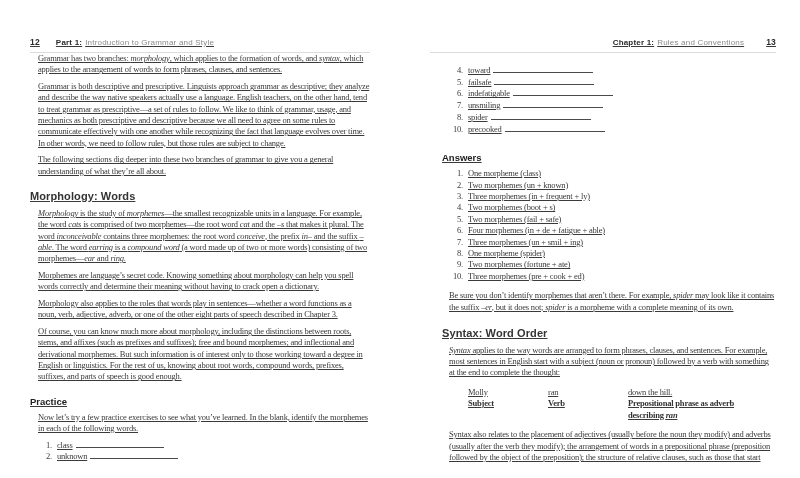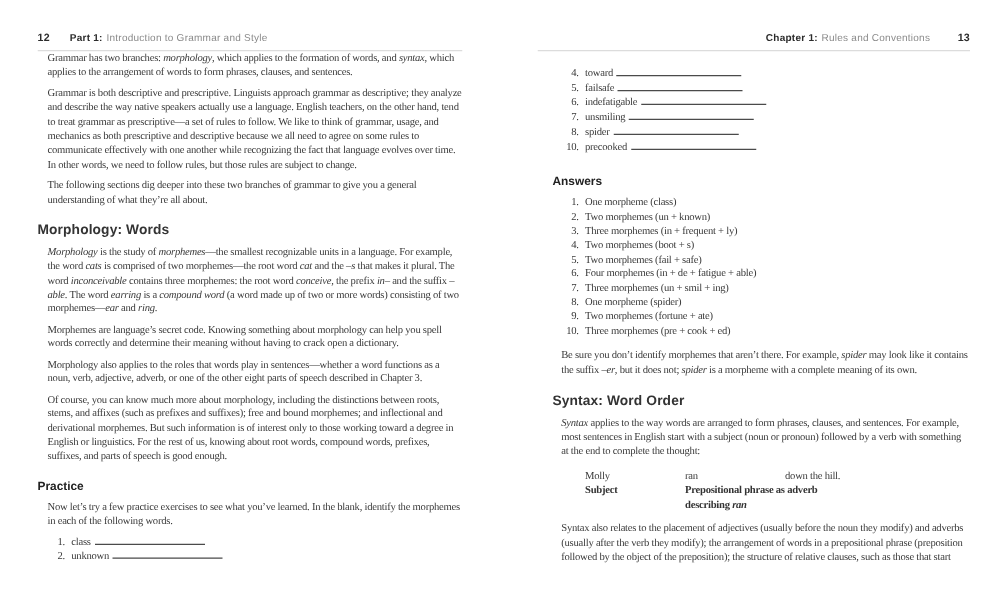--- a/index.html
+++ b/index.html
@@ -1,21 +1,21 @@
 <!DOCTYPE html>
 <html><head>
 <meta charset="utf-8">
 <style>
   html,body{margin:0;padding:0;}
   body{
     width:800px;height:478px;background:#ffffff;position:relative;overflow:hidden;
     font-family:"Liberation Serif", serif;color:#3a3a3a;
     -webkit-font-smoothing:antialiased;
   }
-  .page{position:absolute;top:0;height:458px;overflow:hidden;}
+  .page{position:absolute;top:12px;height:458px;overflow:hidden;text-decoration:underline;}
   #page-left{left:30px;width:340px;}
   #page-right{left:430px;width:346px;}
 
   
   .runhead{
     display:flex;align-items:baseline;
     font-family:"Liberation Sans", sans-serif;font-size:8px;letter-spacing:.2px;
     color:#8a8a8a;padding-top:25px;padding-bottom:5px;border-bottom:1px solid #dcdcdc;
   }
   .runhead .pagenum{font-weight:700;color:#2b2b2b;font-size:8.5px;}
@@ -187,20 +187,21 @@
   </div>
 
   <div class="example">
     <div class="ex-row">
       <span class="ex-c1">Molly</span>
       <span class="ex-c2">ran</span>
       <span class="ex-c3">down the hill.</span>
     </div>
     <div class="ex-row ex-labels">
       <span class="ex-c1">Subject</span>
+      <span class="ex-c2">Verb</span>
       <span class="ex-c3">
         <span>Prepositional phrase as adverb</span><br>
         <span><span>describing </span><em>ran</em></span>
       </span>
     </div>
   </div>
 
   <div class="body-copy">
     <p class="copy"><span>Syntax also relates to the placement of adjectives (usually before the noun they modify) and adverbs (usually after the verb they modify); the arrangement of words in a prepositional phrase (preposition followed by the object of the preposition); the structure of relative clauses, such as those that start</span></p>
   </div>

